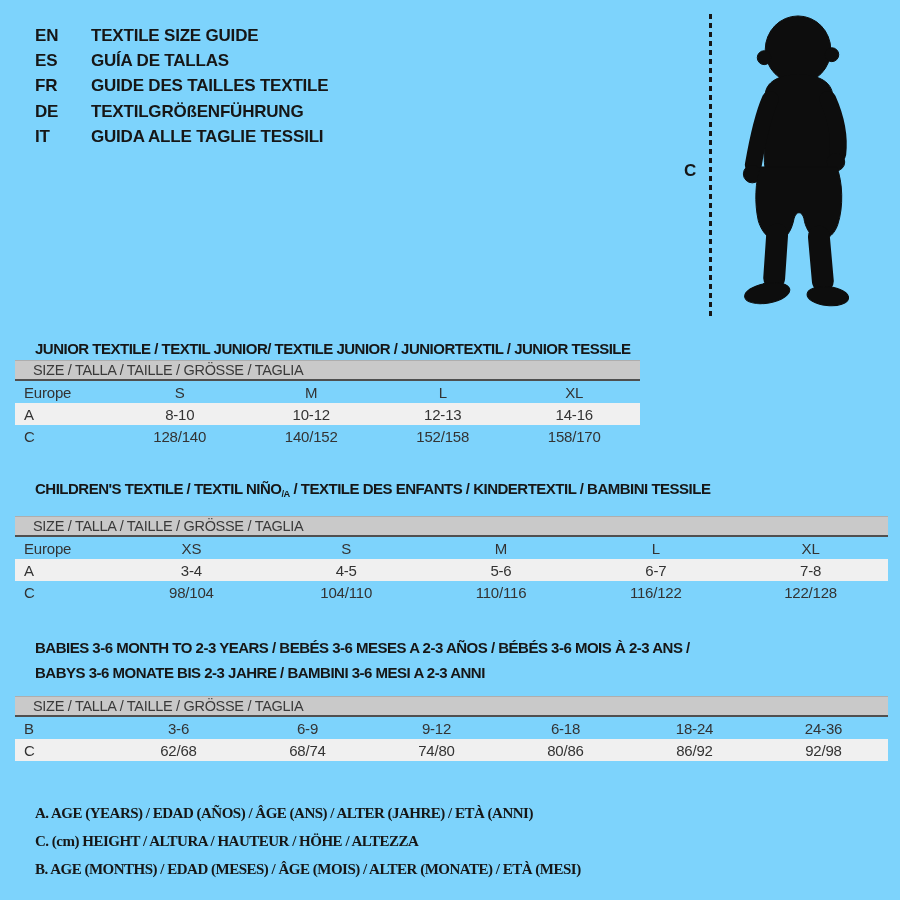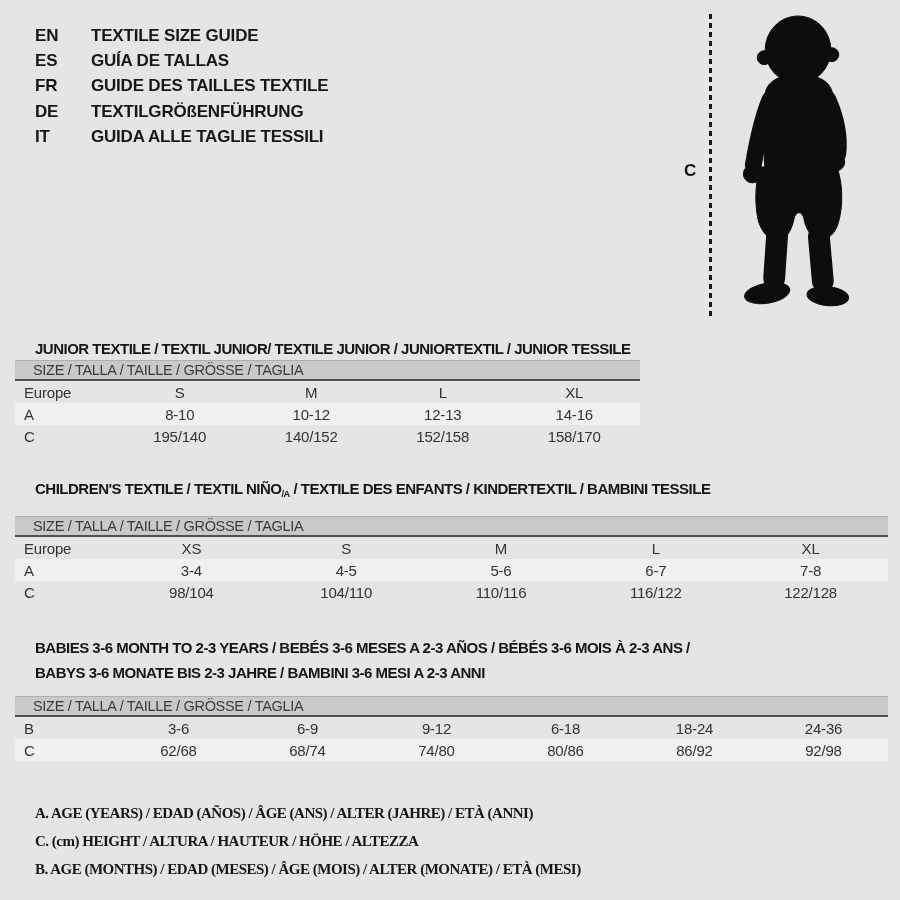--- a/index.html
+++ b/index.html
@@ -1,19 +1,19 @@
 <!DOCTYPE html>
 <html><head>
 <meta charset="utf-8">
 <style>
   html, body { margin: 0; padding: 0; }
   body { font-family: "Liberation Sans", sans-serif; background: #ffffff; }
   .canvas {
     position: relative; width: 900px; height: 900px;
-    background: #e5e5e5; overflow: hidden; color: #161616;
+    background: #7dd3fc; overflow: hidden; color: #161616;
   }
 
   
   .lang-block { position: absolute; left: 35px; top: 23px; }
   .lang-row { display: flex; height: 25.4px; align-items: center;
               font-weight: 700; font-size: 17px; letter-spacing: -0.2px; }
   .lang-code { width: 56px; flex: 0 0 56px; }
   .lang-label { white-space: nowrap; }
 
   
@@ -111,21 +111,21 @@
       </div>
       <div class="row shaded">
         <div class="label-cell">A</div>
         <div class="cell">8-10</div>
         <div class="cell">10-12</div>
         <div class="cell">12-13</div>
         <div class="cell">14-16</div>
       </div>
       <div class="row">
         <div class="label-cell">C</div>
-        <div class="cell">195/140</div>
+        <div class="cell">128/140</div>
         <div class="cell">140/152</div>
         <div class="cell">152/158</div>
         <div class="cell">158/170</div>
       </div>
     </div>
 
   <div class="section-title" style="top:480px">
     <span>CHILDREN'S TEXTILE / TEXTIL NIÑO</span><span class="subscript">/A</span><span> / TEXTILE DES ENFANTS / KINDERTEXTIL / BAMBINI TESSILE</span>
   </div>
   <div class="size-table" style="top:516px; width:873px">

